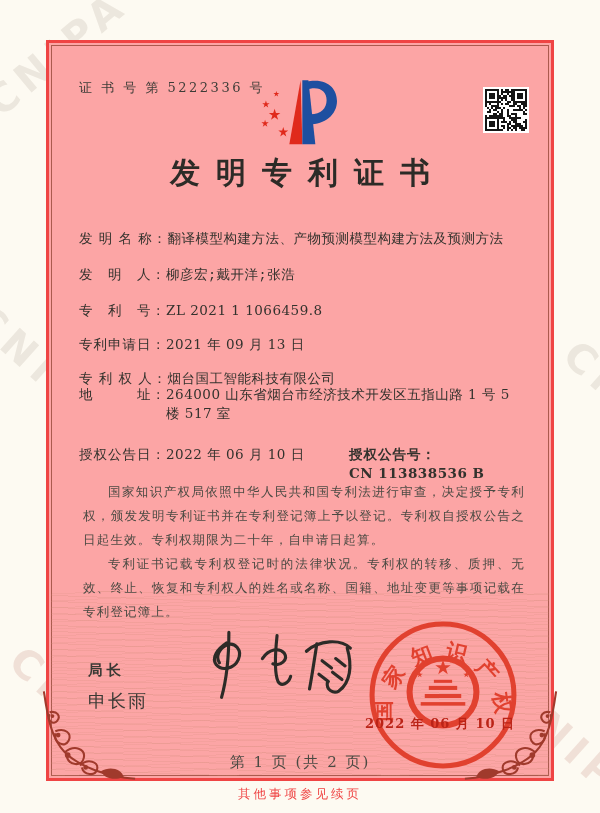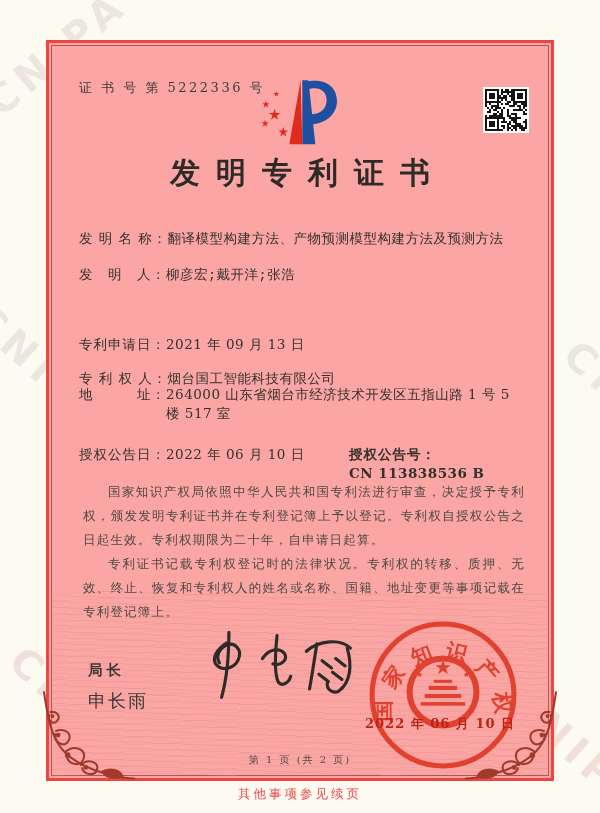--- a/index.html
+++ b/index.html
@@ -70,21 +70,21 @@
   .signature{position:absolute;left:138px;top:583px;width:178px;height:84px;}
   
   .seal{position:absolute;left:318px;top:576px;width:152px;height:152px;opacity:0.93;}
   .seal-date{
     position:absolute;left:296px;top:672px;width:190px;text-align:center;
     font-size:13px;font-weight:bold;letter-spacing:1px;color:#bb2317;
   }
   
   .page-number{
     position:absolute;left:0;top:710px;width:100%;text-align:center;
-    font-size:10px;letter-spacing:2px;color:#4b4a43;
+    font-size:15px;letter-spacing:2px;color:#4b4a43;
   }
   .footer-note{
     position:absolute;left:0;top:786px;width:100%;text-align:center;
     font-size:12.5px;letter-spacing:3px;color:#ef4444;
   }
 </style>
 </head>
 <body>
 
 <div class="page">
@@ -594,20 +594,23 @@
       </div>
 
     <div class="title">发明专利证书</div>
 
     <div class="field f0">
       <span class="lab">发 明 名 称：</span><span class="val">翻译模型构建方法、产物预测模型构建方法及预测方法</span>
     </div>
     <div class="field f1">
       <span class="lab">发　明　人：</span><span class="val">柳彦宏;戴开洋;张浩</span>
     </div>
+    <div class="field f2">
+      <span class="lab">专　利　号：</span><span class="val">ZL 2021 1 1066459.8</span>
+    </div>
     <div class="field f3">
       <span class="lab">专利申请日：</span><span class="val">2021 年 09 月 13 日</span>
     </div>
     <div class="field f4">
       <span class="lab">专 利 权 人：</span><span class="val">烟台国工智能科技有限公司</span>
     </div>
     <div class="field f5">
       <span class="lab">地　　　址：</span><span class="val wrap">264000 山东省烟台市经济技术开发区五指山路 1 号 5 楼 517 室</span>
     </div>
     <div class="field f6">

